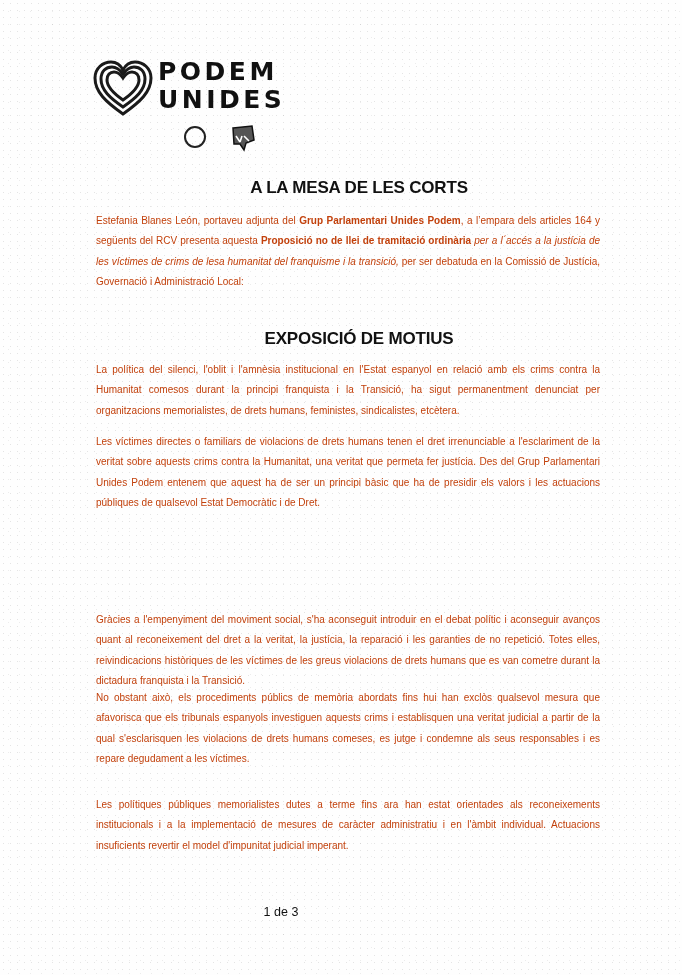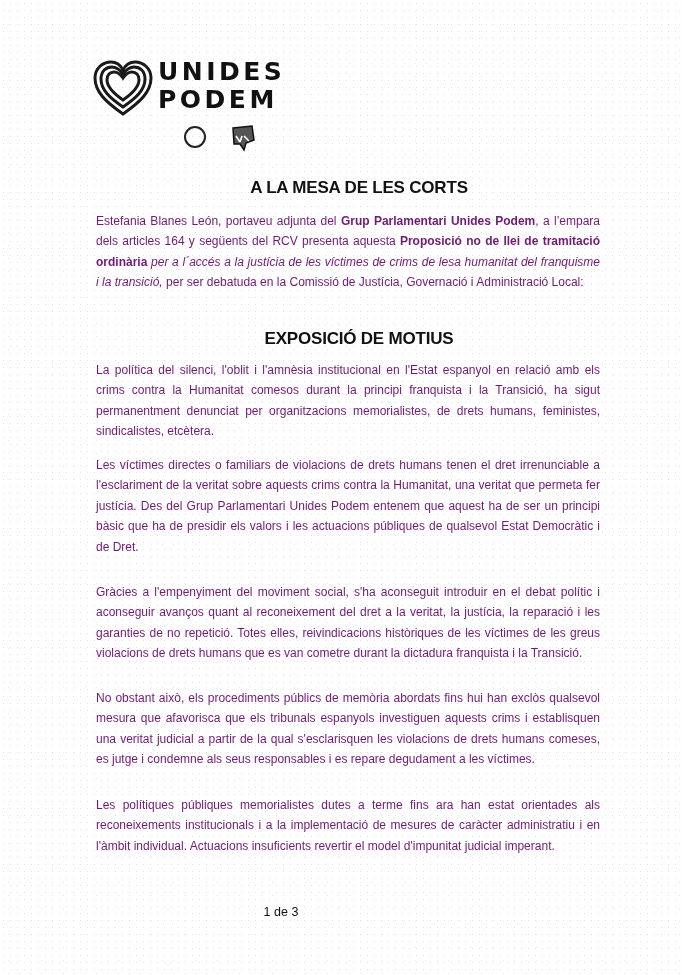--- a/index.html
+++ b/index.html
@@ -82,31 +82,31 @@
     letter-spacing: -0.2px;
     margin-left: 18px;
   }
   .h1 { top: 178px; }
   .h2 { top: 329px; }
   
   .para {
     position: absolute;
     left: 96px;
     width: 504px;
-    font-size: 12px;
+    font-size: 10px;
     line-height: 20.4px;
     text-align: justify;
-    color: #701a75;
+    color: #c2410c;
   }
   .para b { font-weight: bold; }
   .para i { font-style: italic; }
   .p-intro { top: 211px; }
   .p1 { top: 360px; }
-  .p2 { top: 455px; }
-  .p3 { top: 582px; }
+  .p2 { top: 432px; }
+  .p3 { top: 610px; }
   .p4 { top: 688px; }
   .p5 { top: 795px; }
   .footer {
     position: absolute;
     top: 905px;
     left: 0;
     width: 562px;
     text-align: center;
     font-size: 12.5px;
     color: #111;
@@ -119,22 +119,22 @@
 
   <div class="logo">
     <svg class="logo-heart" viewBox="0 0 62 58">
       <g fill="none" stroke="#1a1a1a" stroke-width="3">
         <path d="M31 54 C14 42 3 32 3 18 C3 8 11 2 19 2 C25 2 29 6 31 10 C33 6 37 2 43 2 C51 2 59 8 59 18 C59 32 48 42 31 54 Z"></path>
         <path d="M31 47 C18 38 9 30 9 19 C9 11 14 7 20 7 C25 7 28 10 31 14 C34 10 37 7 42 7 C48 7 53 11 53 19 C53 30 44 38 31 47 Z"></path>
         <path d="M31 40 C21 33 15 27 15 20 C15 15 18 12 22 12 C26 12 29 15 31 18 C33 15 36 12 40 12 C44 12 47 15 47 20 C47 27 41 33 31 40 Z"></path>
       </g>
     </svg>
     <div class="logo-text">
+      <div>PODEM</div>
       <div>UNIDES</div>
-      <div>PODEM</div>
     </div>
   </div>
 
   <div class="logo-sub">
     <div class="logo-circle"></div>
     <svg class="logo-badge" viewBox="0 0 26 28">
       <path d="M3 4 L22 2 L24 16 L16 19 L14 26 L10 20 L4 20 Z" fill="#555" stroke="#111" stroke-width="1.5"></path>
       <path d="M6 12 L10 18 M12 12 L10 18 M14 12 L19 17" stroke="#fff" stroke-width="1.6" fill="none"></path>
     </svg>
   </div>

